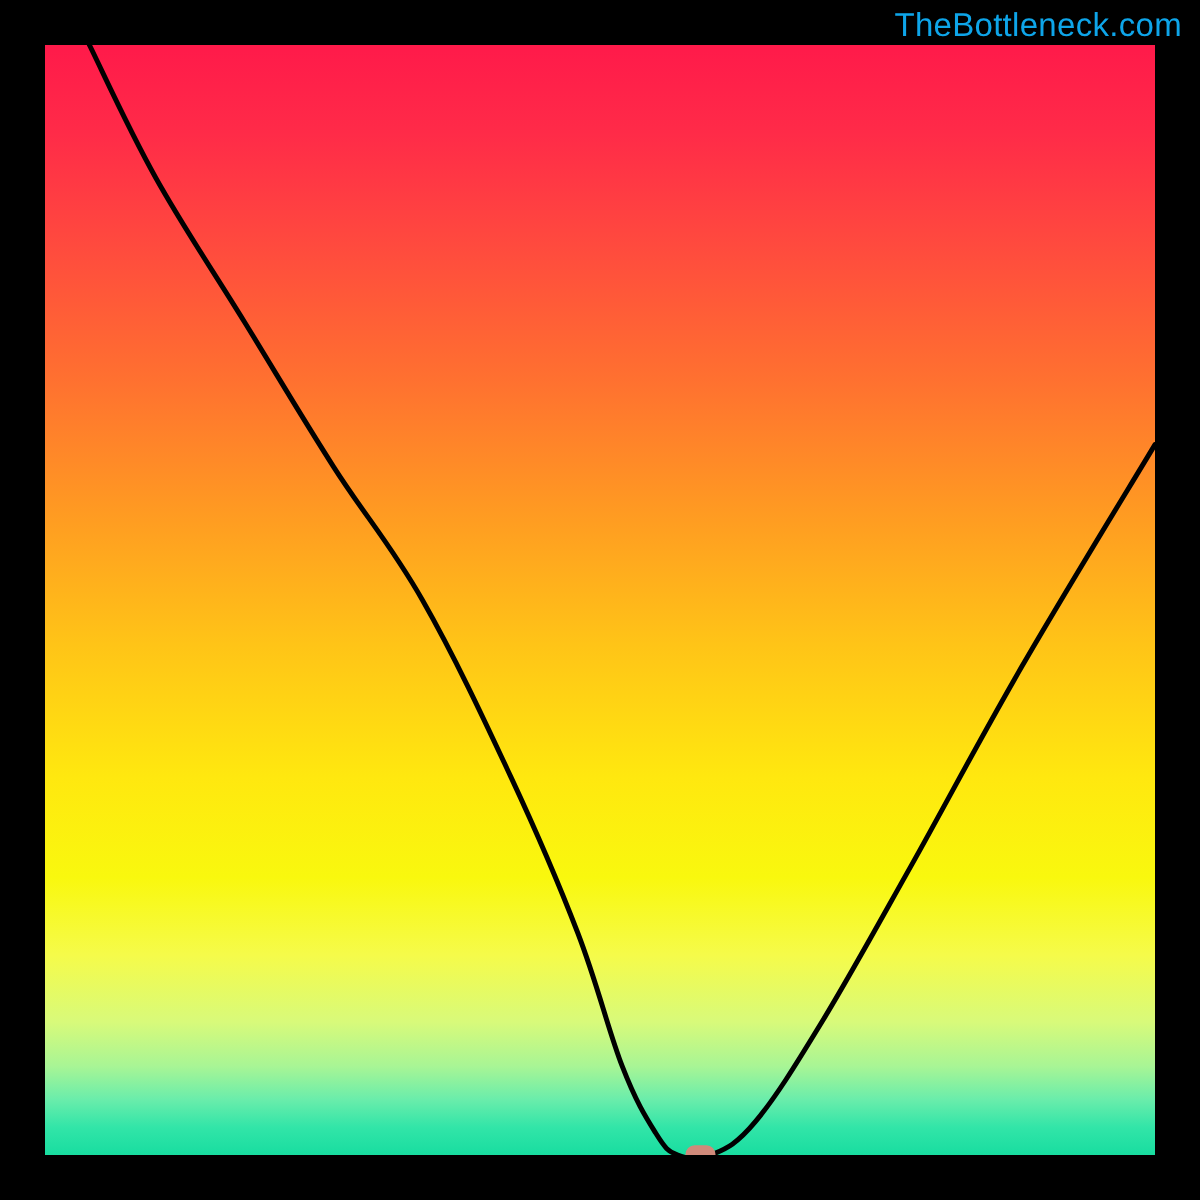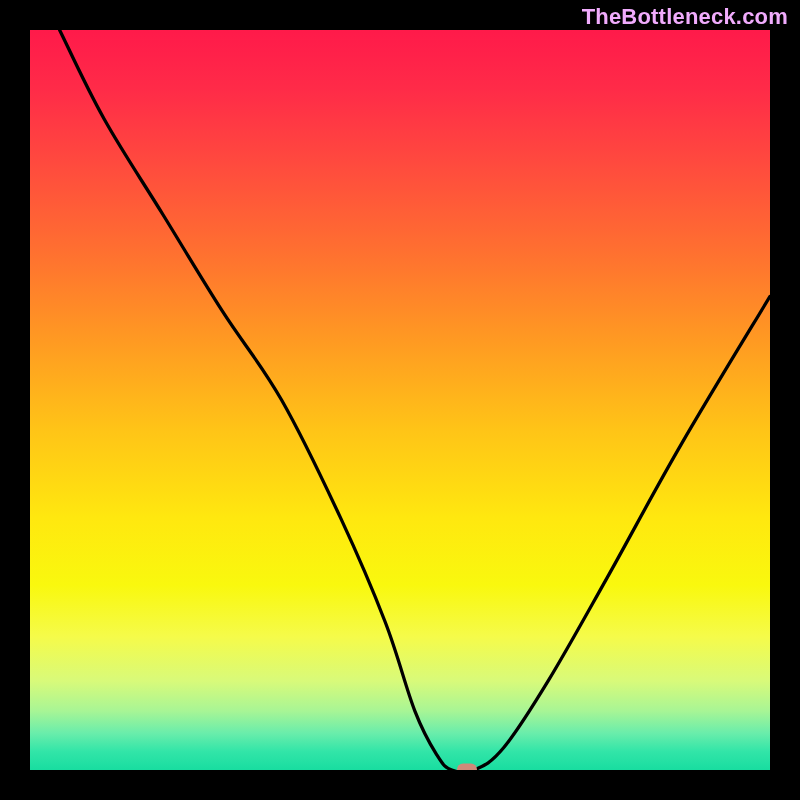--- a/index.html
+++ b/index.html
@@ -8,23 +8,23 @@
     height: 800px;
     background: #000;
     position: relative;
     font-family: Arial, sans-serif;
     overflow: hidden;
   }
   .watermark {
     position: absolute;
     top: 4px;
     right: 12px;
-    color: #f0abfc;
+    color: #0ea5e9;
     font-size: 22px;
-    font-weight: 700;
+    font-weight: 400;
     z-index: 10;
     letter-spacing: 0.2px;
   }
   .plot-area {
     position: absolute;
     left: 30px;
     top: 30px;
     width: 740px;
     height: 740px;
     overflow: hidden;

